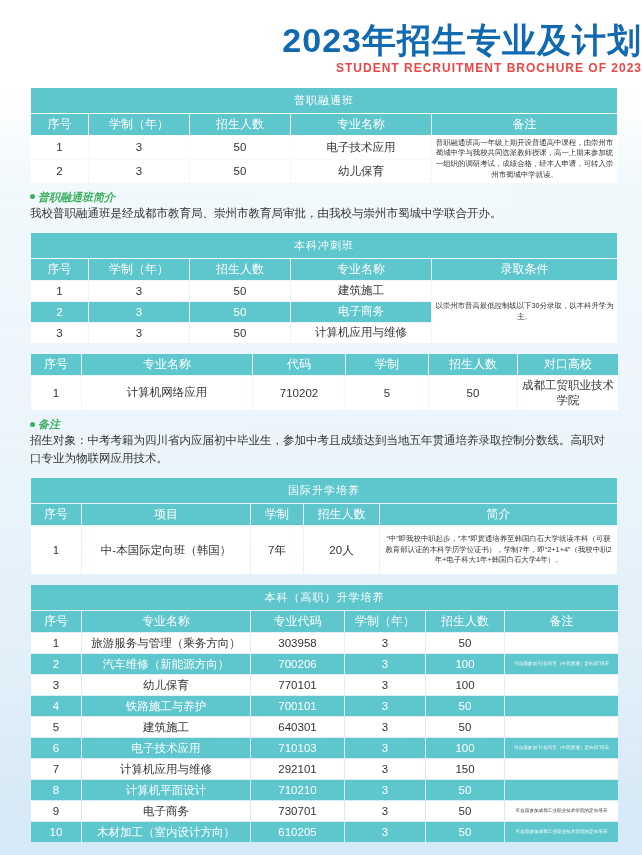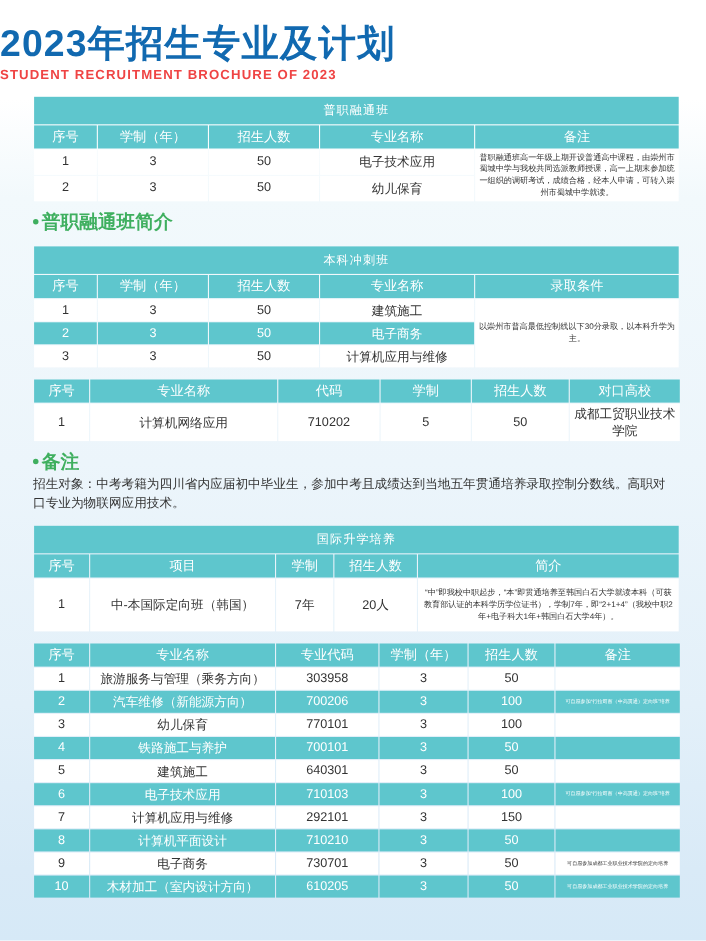--- a/index.html
+++ b/index.html
@@ -15,21 +15,21 @@
         #e3f0f9 640px,
         #d9eaf7 790px,
         #d6e9f7 855px);
     overflow: hidden;
     position: relative;
     color: #333;
   }
 
   
   .title-block {
-    text-align: left;
+    text-align: right;
     padding-top: 22px;
     padding-bottom: 12px;
   }
   .title-cn {
     font-size: 34px;
     font-weight: bold;
     color: #1169b0;
     letter-spacing: 1px;
     line-height: 1.08;
   }
@@ -96,24 +96,25 @@
     text-align: center;
     padding: 1px 2px;
     white-space: nowrap;
     overflow: hidden;
   }
   tr.alt .tiny-note { color: #ffffff; }
 
   
   .bullet-head {
     color: #3faf5f;
-    font-size: 17px;
+    font-size: 11px;
     font-weight: bold;
     margin-top: 5px;
     line-height: 1.5;
+    font-style: italic;
   }
   .bullet-head .dot {
     display: inline-block;
     width: 5px; height: 5px;
     border-radius: 50%;
     background: #3faf5f;
     margin-right: 3px;
     vertical-align: middle;
     position: relative;
     top: -1px;
@@ -167,20 +168,21 @@
         <td>3</td>
         <td>50</td>
         <td class="bold">幼儿保育</td>
       </tr>
     </tbody>
       </table>
 
     <div class="bullet-head">
       <span class="dot"></span><span>普职融通班简介</span>
     </div>
+    <div class="bullet-body">我校普职融通班是经成都市教育局、崇州市教育局审批，由我校与崇州市蜀城中学联合开办。</div>
   </div>
 
   <div class="section">
     <table class="tbl">
       <colgroup>
         <col style="width:57px">
           <col style="width:100px">
           <col style="width:100px">
         <col style="width:140px">
           <col style="width:185px">
@@ -290,20 +292,23 @@
     <table class="tbl">
       <colgroup>
         <col style="width:50px">
           <col style="width:168px">
           <col style="width:93px">
         <col style="width:80px">
           <col style="width:78px">
           <col style="width:113px">
       </colgroup>
       <tbody>
+          <tr>
+        <td class="tbl-title" colspan="6">本科（高职）升学培养</td>
+      </tr>
       <tr>
         <td class="hdr">序号</td>
         <td class="hdr">专业名称</td>
         <td class="hdr">专业代码</td>
         <td class="hdr">学制（年）</td>
         <td class="hdr">招生人数</td>
         <td class="hdr">备注</td>
       </tr>
 
       <tr>

